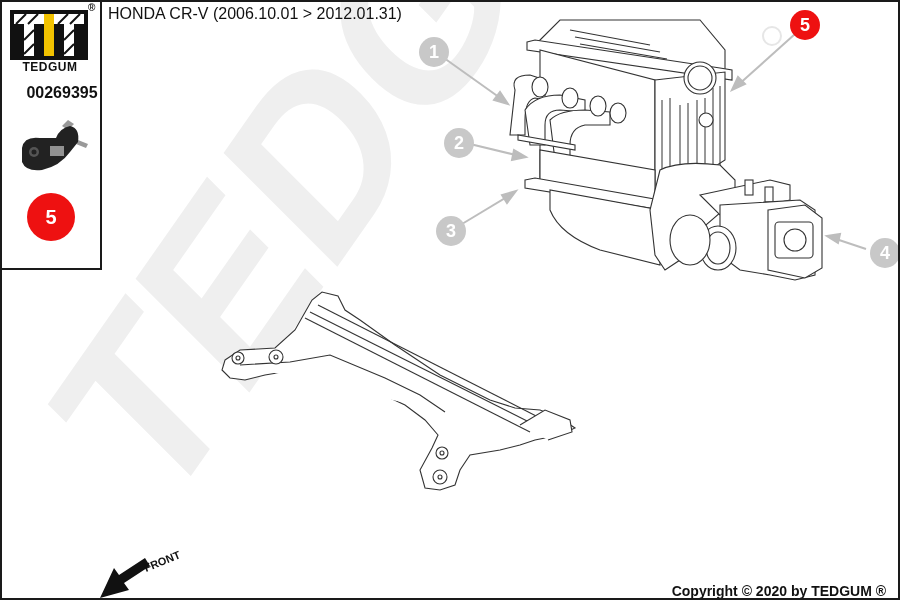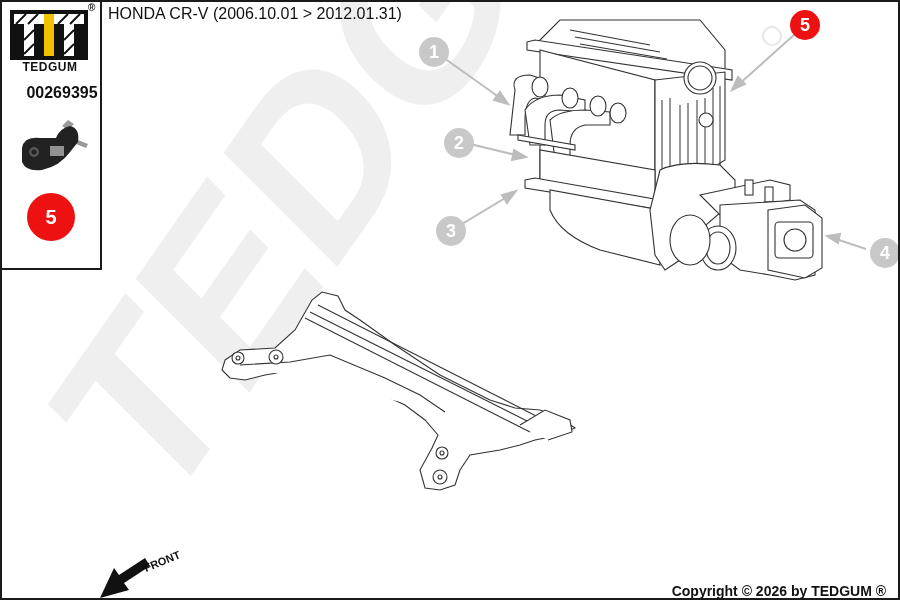--- a/index.html
+++ b/index.html
@@ -150,15 +150,15 @@
     <path d="M10 30 Q12 18 28 20 L44 20 Q48 10 58 8 Q68 10 66 24 L58 34 Q48 48 30 52 Q14 54 10 44 Z" fill="#222"></path>
     <circle cx="22" cy="34" r="5" fill="#555"></circle>
     <circle cx="22" cy="34" r="2.5" fill="#222"></circle>
     <rect x="38" y="28" width="14" height="10" fill="#ddd" opacity="0.6"></rect>
   </svg>
   <div class="badge badge-red side-badge">5</div>
 </div>
 
 <div class="title">HONDA CR-V  (2006.10.01 &gt; 2012.01.31)</div>
 
-<div class="copyright">Copyright © 2026 by TEDGUM ®</div>
+<div class="copyright">Copyright © 2020 by TEDGUM ®</div>
 
 <div class="frame"></div>
 
 </body></html>

